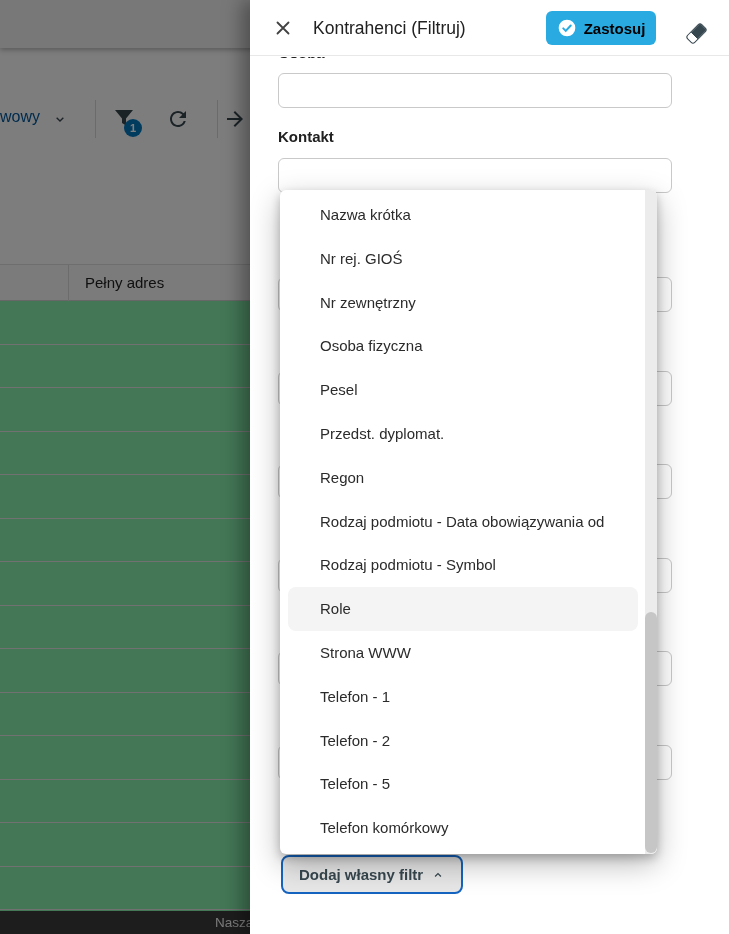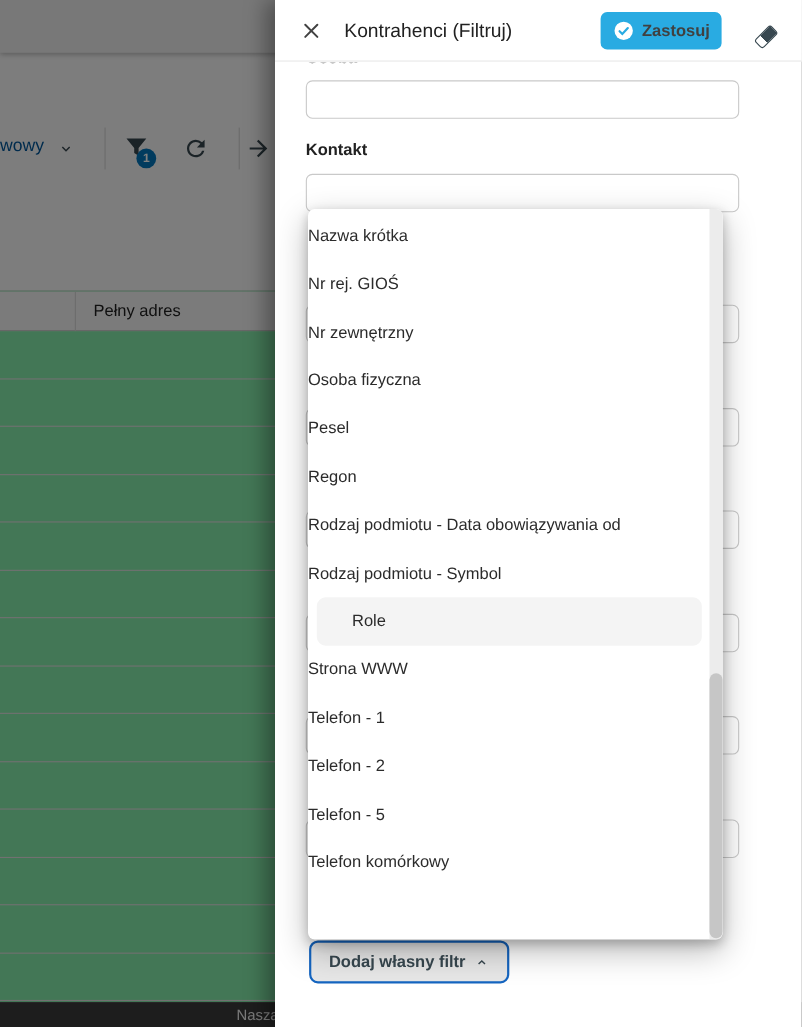--- a/index.html
+++ b/index.html
@@ -5,21 +5,21 @@
   * { margin:0; padding:0; box-sizing:border-box; }
   html,body { background:#555; }
   .page {
     position:relative; width:729px; height:934px; overflow:hidden;
     font-family:"Liberation Sans", sans-serif; background:#fafafa; margin:0 auto;
   }
 
   
   .topbar { position:absolute; left:0; top:0; width:729px; height:48px;
     background:#f0f0f0; box-shadow:0 2px 5px rgba(0,0,0,.28); }
-  .toolbar { position:absolute; left:0; top:100px; width:254px; height:38px;margin-top:16px; }
+  .toolbar { position:absolute; left:0; top:100px; width:254px; height:38px; }
   .view-label { position:absolute; left:0; top:8px; font-size:16px; color:#01579b; }
   .view-chevron { position:absolute; left:52px; top:11px; }
   .tb-divider { position:absolute; top:0; width:1px; height:38px; background:#d6d6d6; }
   .tb-icon { position:absolute; top:7px; width:24px; height:24px; }
   .filter-badge { position:absolute; left:124px; top:19px; width:18px; height:18px;
     border-radius:50%; background:#0277bd; color:#fff; font-size:11px; font-weight:bold;
     text-align:center; line-height:18px; }
 
   .table { position:absolute; left:0; top:264px; width:250px; height:647px;
     border-top:1px solid #dcdcdc; background:#86efac; overflow:hidden; }
@@ -37,21 +37,21 @@
   
   .drawer { position:absolute; left:250px; top:0; width:479px; height:934px;
     background:#fff; box-shadow:-8px 0 18px rgba(0,0,0,.35); }
   .drawer-header { position:absolute; left:0; top:0; width:479px; height:56px;
     border-bottom:1px solid #e8e8e8; background:#fff; z-index:6; }
   .close-btn { position:absolute; left:22px; top:17px; width:22px; height:22px;
     background:none; border:none; cursor:pointer; padding:0; }
   .drawer-title { position:absolute; left:63px; top:0; line-height:56px;
     font-size:17.5px; font-weight:500; color:#212121; }
   .apply-btn { position:absolute; left:296px; top:11px; height:34px; width:110px;
-    background:#29abe2; border:none; border-radius:6px; color:#404040; font-weight:bold;
+    background:#29abe2; border:none; border-radius:6px; color:#000000; font-weight:bold;
     font-size:15px; display:flex; align-items:center; justify-content:center; gap:7px;
     cursor:pointer; font-family:"Liberation Sans",sans-serif; }
   .eraser-btn { position:absolute; left:432px; top:15px; width:28px; height:28px;
     background:none; border:none; cursor:pointer; }
   .eraser-shape { width:21px; height:11px; border:1.6px solid #37474f; border-radius:3px;
     background:linear-gradient(90deg,#ffffff 0 34%,#37474f 34%);
     transform:rotate(-45deg); margin:8px auto 0; }
 
   .inp { position:absolute; left:28px; width:394px; height:35px;
     border:1px solid #c9c9c9; border-radius:6px; background:#fff; z-index:1;
@@ -60,21 +60,21 @@
     overflow:hidden; z-index:1; }
   .label-sliver span { display:block; transform:translateY(-13px);
     font-size:15px; font-weight:bold; color:#212121; line-height:18px; }
   .field-label { position:absolute; left:28px; top:128px; font-size:15px;
     font-weight:bold; color:#212121; z-index:1; }
 
   .dropdown { position:absolute; left:30px; top:190px; width:377px; height:664px;
     background:#fff; border-radius:6px; z-index:5; overflow:hidden;
     box-shadow:0 4px 10px rgba(0,0,0,.22), 0 10px 30px rgba(0,0,0,.28); }
   .dd-list { position:absolute; left:0; top:3px; right:12px; }
-  .dd-item { height:43.8px; line-height:43.8px; 
+  .dd-item { height:43.8px; line-height:43.8px; padding-left:40px;
     font-size:15px; color:#2b2b2b; cursor:pointer; white-space:nowrap; }
   .dd-item.highlighted { background:#f4f4f4; border-radius:8px;
     margin:0 7px 0 8px; padding-left:32px; }
   .dd-scroll-track { position:absolute; right:0; top:0; width:12px; height:664px;
     background:#ececec; }
   .dd-scroll-thumb { position:absolute; right:0; top:422px; width:12px; height:241px;
     background:#c6c6c6; border-radius:6px; }
 
   .add-filter-btn { position:absolute; left:31px; top:855px; height:39px;
     padding:0 16px; background:#e7e7e7; border:2px solid #1565c0; border-radius:8px;
@@ -179,20 +179,21 @@
     <input class="inp" style="top: 651px;">
     <input class="inp" style="top: 745px;">
 
     <div class="dropdown">
       <div class="dd-list">
           <div class="dd-item">Nazwa krótka</div>
           <div class="dd-item">Nr rej. GIOŚ</div>
           <div class="dd-item">Nr zewnętrzny</div>
           <div class="dd-item">Osoba fizyczna</div>
           <div class="dd-item">Pesel</div>
+          <div class="dd-item">Przedst. dyplomat.</div>
           <div class="dd-item">Regon</div>
           <div class="dd-item">Rodzaj podmiotu - Data obowiązywania od</div>
           <div class="dd-item">Rodzaj podmiotu - Symbol</div>
           <div class="dd-item highlighted">Role</div>
           <div class="dd-item">Strona WWW</div>
           <div class="dd-item">Telefon - 1</div>
           <div class="dd-item">Telefon - 2</div>
           <div class="dd-item">Telefon - 5</div>
           <div class="dd-item">Telefon komórkowy</div>
         </div>

